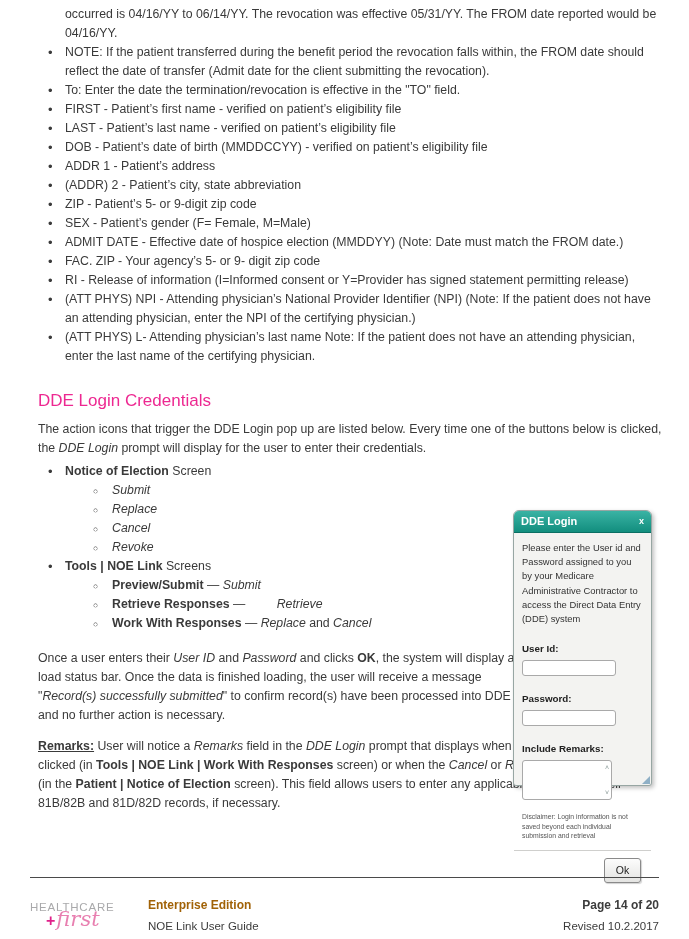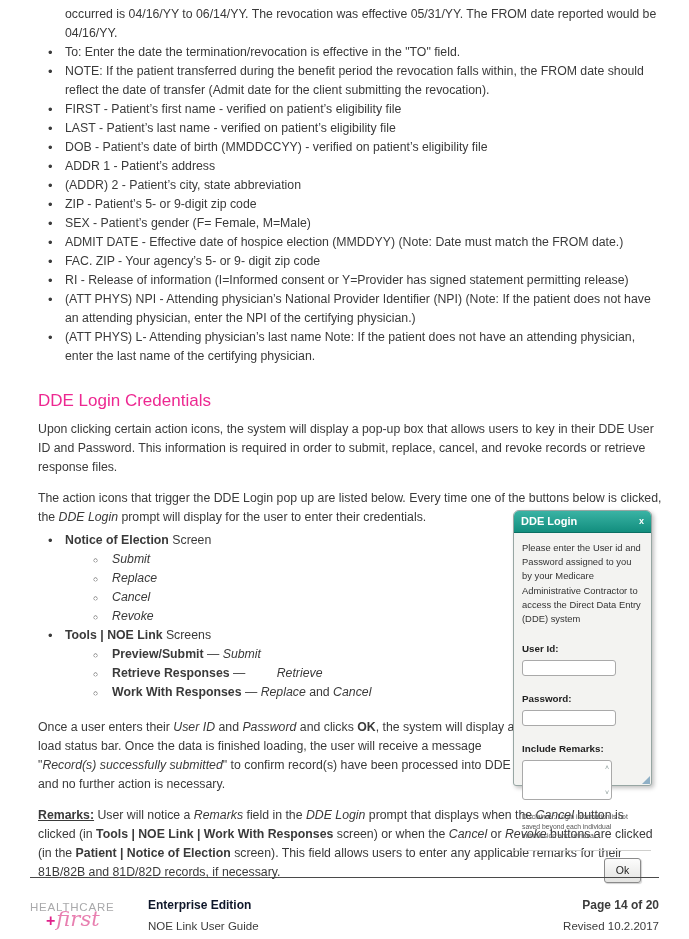--- a/index.html
+++ b/index.html
@@ -71,53 +71,52 @@
     position:absolute; left:30px; right:30px; top:877px;
     border-top:1.5px solid #4a4a4a; padding-top:20px;
     display:flex; align-items:flex-start;
   }
   .logo { width:108px; }
   .logo-top { color:#a9a9ab; font-size:11.5px; letter-spacing:0.8px; }
   .logo-bottom { margin-top:-7px; padding-left:16px; }
   .logo-plus { color:#e0218a; font-weight:bold; font-size:16px; }
   .logo-first { color:#e87fb0; font-family:"DejaVu Serif", serif; font-style:italic; font-size:21px; margin-left:1px; }
   .edition { flex:1; padding-left:10px; }
-  .edition-title { font-weight:bold; font-size:12px; color:#0f172a; line-height:15px; }
+  .edition-title { font-weight:bold; font-size:12px; color:#a16207; line-height:15px; }
   .edition-sub { font-size:11.5px; color:#3c3c3c; margin-top:6px; line-height:14px; }
   .pageinfo { text-align:right; }
   .page-num { font-weight:bold; font-size:12px; color:#3c3c3c; line-height:15px; }
   .revised { font-size:11.5px; color:#3c3c3c; margin-top:6px; line-height:14px; }
 </style>
 </head>
 <body>
 
 <div class="page">
   <div class="content">
 
     <ul class="blist">
       <li class="cont">occurred is 04/16/YY to 06/14/YY. The revocation was effective 05/31/YY. The FROM date reported would be 04/16/YY.</li>
+      <li>NOTE:  If the patient transferred during the benefit period the revocation falls within, the FROM date should reflect the date of transfer (Admit date for the client submitting the revocation).</li>
       <li>To: Enter the date the termination/revocation is effective in the "TO" field.</li>
-      <li>NOTE:  If the patient transferred during the benefit period the revocation falls within, the FROM date should reflect the date of transfer (Admit date for the client submitting the revocation).</li>
       <li>FIRST - Patient’s first name - verified on patient’s eligibility file</li>
       <li>LAST - Patient’s last name - verified on patient’s eligibility file</li>
       <li>DOB - Patient’s date of birth (MMDDCCYY) - verified on patient’s eligibility file</li>
       <li>ADDR 1 - Patient’s address</li>
       <li>(ADDR) 2 - Patient’s city, state abbreviation</li>
       <li>ZIP - Patient’s 5- or 9-digit zip code</li>
       <li>SEX - Patient’s gender (F= Female, M=Male)</li>
       <li>ADMIT DATE - Effective date of hospice election (MMDDYY) (Note: Date must match the FROM date.)</li>
       <li>FAC. ZIP - Your agency’s 5- or 9- digit zip code</li>
       <li>RI - Release of information (I=Informed consent or Y=Provider has signed statement permitting release)</li>
       <li>(ATT PHYS) NPI - Attending physician’s National Provider Identifier (NPI) (Note: If the patient does not have an attending physician, enter the NPI of the certifying physician.)</li>
       <li>(ATT PHYS) L- Attending physician’s last name Note: If the patient does not have an attending physician, enter the last name of the certifying physician.</li>
     </ul>
 
     <h2 class="heading">DDE Login Credentials</h2>
 
-    <p class="para1">Upon clicking certain action icons, the system will display a pop-up box that allows users to key in their DDE User ID and Password. This information is required in order to submit, replace, cancel, and revoke records or retrieve response files.</p>
 
     <p class="para2"><span>The action icons that trigger the DDE Login pop up are listed below. Every time one of the buttons below is clicked, the </span><span style="font-style: italic;">DDE Login</span><span> prompt will display for the user to enter their credentials.</span></p>
 
     <ul class="blist">
       <li>
         <span><span style="font-weight: bold;">Notice of Election</span><span> Screen</span></span>
         <ul class="sublist">
           <li><span style="font-style: italic;">Submit</span></li>
           <li><span style="font-style: italic;">Replace</span></li>
           <li><span style="font-style: italic;">Cancel</span></li>

